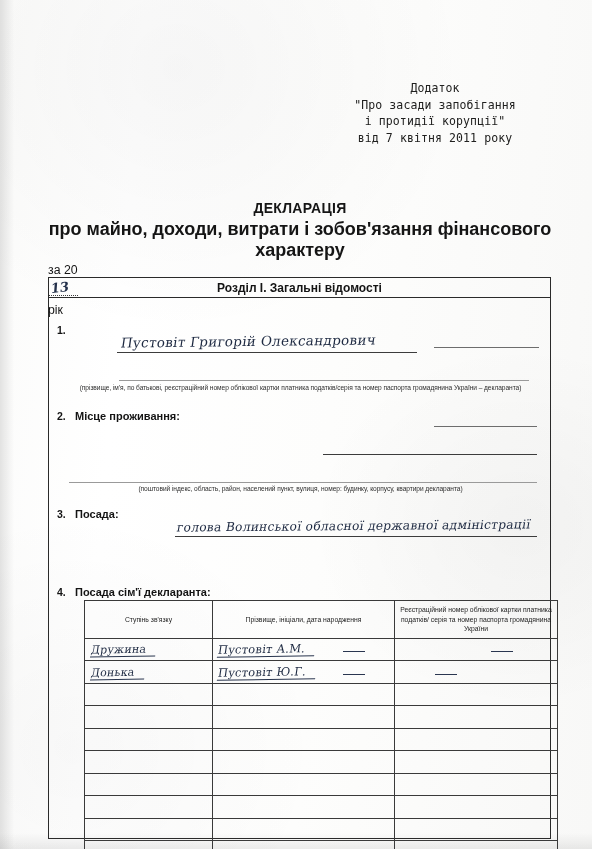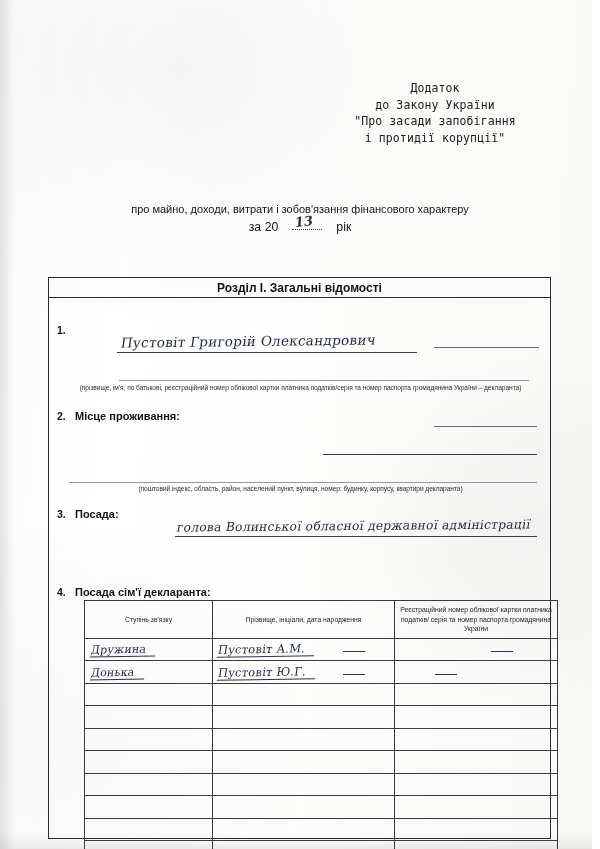--- a/index.html
+++ b/index.html
@@ -66,32 +66,34 @@
     width: 504px;
     text-align: center;
   }
   .doc-title {
     font-size: 14px;
     font-weight: bold;
     letter-spacing: 0.3px;
     color: #151515;
   }
   .doc-subtitle {
-    font-size: 11px;
+    font-size: 18px;
     margin-top: 3px;
     color: #151515;
+    font-weight: bold;
   }
   .doc-year-line {
     font-size: 12.3px;
     margin-top: 2px;
     color: #151515;
     display: flex;
     justify-content: center;
     align-items: baseline;
-    gap: 14px;
+    gap: 6px;
+    flex-direction: column;
   }
   .year-slot {
     display: inline-block;
     position: relative;
     width: 30px;
     height: 14px;
   }
   .year-slot .dots {
     position: absolute;
     left: 0; right: 0; bottom: 1px;
@@ -249,26 +251,27 @@
 <body>
 
 <div id="page">
 
   <div id="paper-texture"></div>
   <div id="scan-edge-left"></div>
   <div id="scan-edge-bottom"></div>
 
   <div id="header-block">
     <div>Додаток</div>
-    <div>до Закону України</div>
     <div>"Про засади запобігання</div>
     <div>і протидії корупції"</div>
+    <div>від 7 квітня 2011 року</div>
   </div>
 
   <div id="title-block">
+    <div class="doc-title">ДЕКЛАРАЦІЯ</div>
     <div class="doc-subtitle">про майно, доходи, витрати і зобов'язання фінансового характеру</div>
     <div class="doc-year-line">
       <span>за 20</span>
       <span class="year-slot">
         <span class="dots"></span>
         <span class="hand-year">13</span>
       </span>
       <span>рік</span>
     </div>
   </div>

